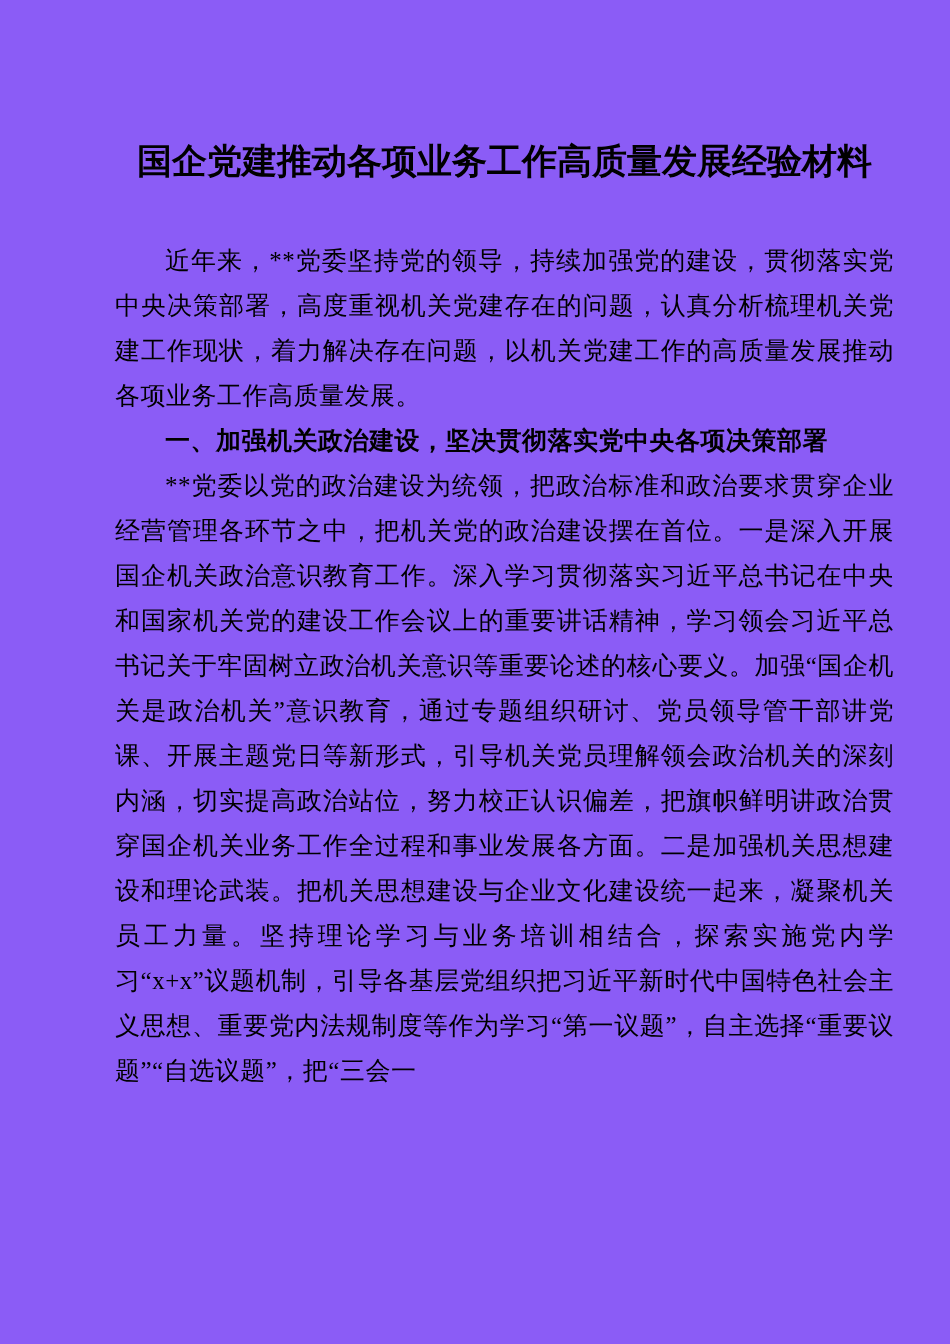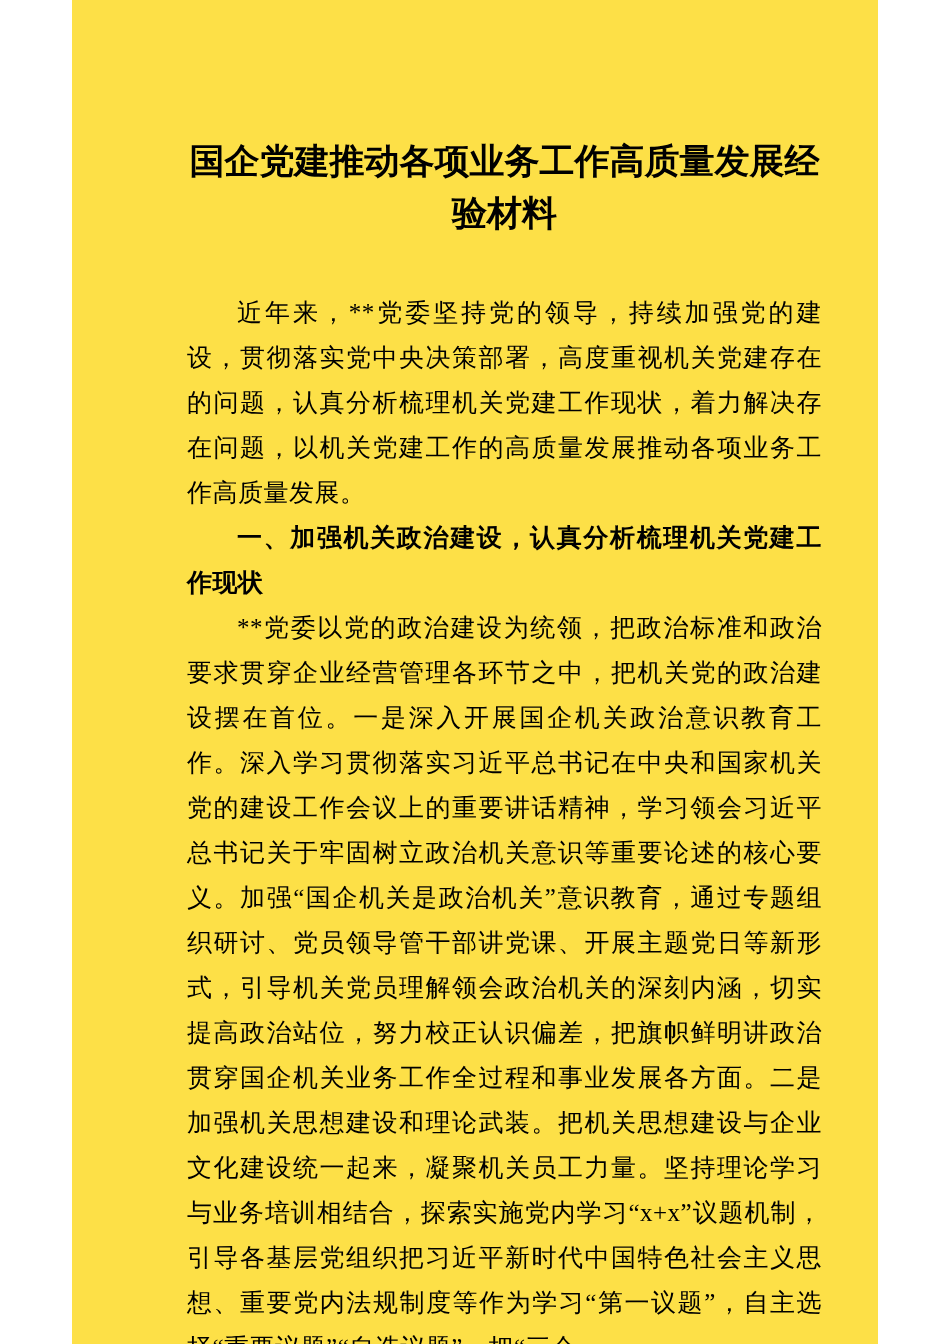--- a/index.html
+++ b/index.html
@@ -3,24 +3,24 @@
 <meta charset="utf-8">
 <style>
   * { margin: 0; padding: 0; box-sizing: border-box; }
 
   html, body {
     background: #ffffff;
   }
 
   .page {
     position: relative;
-    width: 806px;
+    width: 950px;
     height: 1344px;
     margin: 0 auto;
-    background: #fde047;
+    background: #8b5cf6;
     color: #000000;
     padding: 136px 56px 0 115px;
     overflow: hidden;
     font-family: "Liberation Serif", "DejaVu Serif", serif;
   }
 
   .doc-title {
     font-size: 35px;
     font-weight: 700;
     line-height: 52px;
@@ -53,17 +53,17 @@
 </style>
 </head>
 <body>
 
 <div class="page">
 
   <h1 class="doc-title">国企党建推动各项业务工作高质量发展经验材料</h1>
 
   <p class="body-para">近年来，**党委坚持党的领导，持续加强党的建设，贯彻落实党中央决策部署，高度重视机关党建存在的问题，认真分析梳理机关党建工作现状，着力解决存在问题，以机关党建工作的高质量发展推动各项业务工作高质量发展。</p>
 
-  <h2 class="section-heading">一、加强机关政治建设，认真分析梳理机关党建工作现状</h2>
+  <h2 class="section-heading">一、加强机关政治建设，坚决贯彻落实党中央各项决策部署</h2>
 
   <p class="body-para">**党委以党的政治建设为统领，把政治标准和政治要求贯穿企业经营管理各环节之中，把机关党的政治建设摆在首位。一是深入开展国企机关政治意识教育工作。深入学习贯彻落实习近平总书记在中央和国家机关党的建设工作会议上的重要讲话精神，学习领会习近平总书记关于牢固树立政治机关意识等重要论述的核心要义。加强“国企机关是政治机关”意识教育，通过专题组织研讨、党员领导管干部讲党课、开展主题党日等新形式，引导机关党员理解领会政治机关的深刻内涵，切实提高政治站位，努力校正认识偏差，把旗帜鲜明讲政治贯穿国企机关业务工作全过程和事业发展各方面。二是加强机关思想建设和理论武装。把机关思想建设与企业文化建设统一起来，凝聚机关员工力量。坚持理论学习与业务培训相结合，探索实施党内学习“x+x”议题机制，引导各基层党组织把习近平新时代中国特色社会主义思想、重要党内法规制度等作为学习“第一议题”，自主选择“重要议题”“自选议题”，把“三会一</p>
 
 </div>
 
 </body></html>

